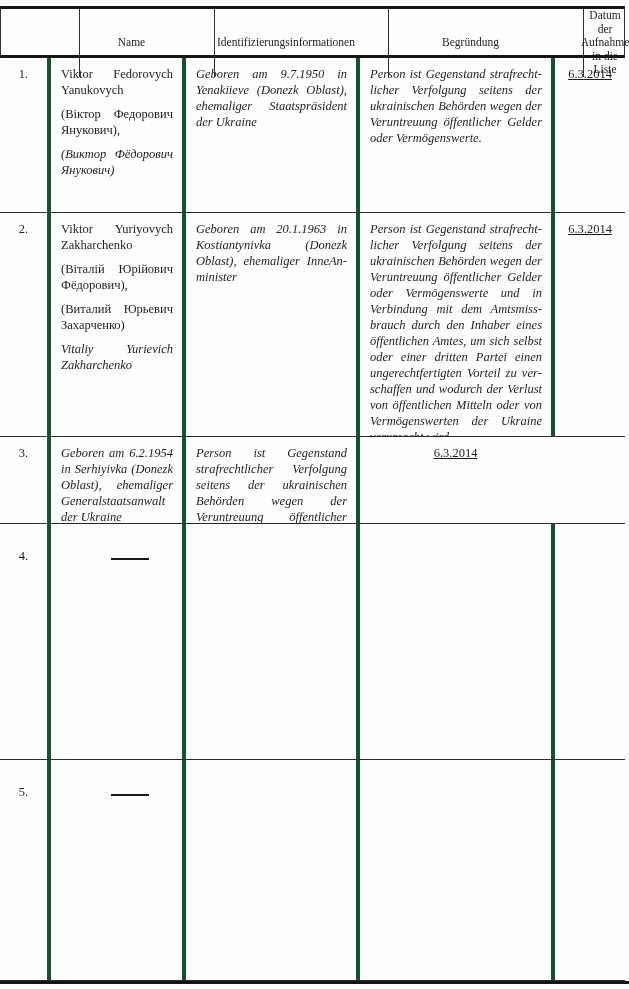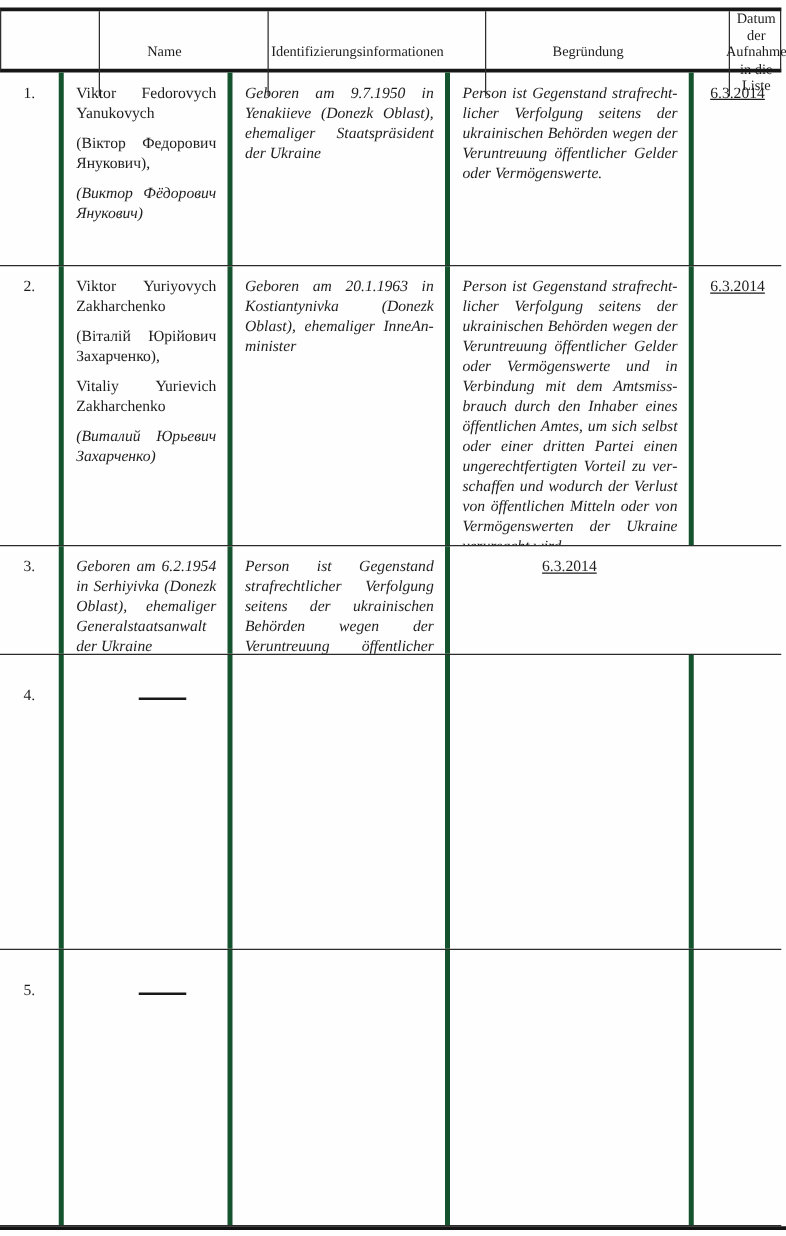--- a/index.html
+++ b/index.html
@@ -76,23 +76,23 @@
       <div class="c">
         <p class="p">Person ist Gegenstand strafrecht­licher Verfolgung seitens der ukrainischen Behörden wegen der Veruntreuung öffentlicher Gelder oder Vermögenswerte.</p>
       </div>
       <div class="c date">6.3.2014</div>
     </div>
 
     <div class="row body r2">
       <div class="c num">2.</div>
       <div class="c">
         <p class="p">Viktor Yuriyovych Zakharchenko</p>
-        <p class="p">(Віталій Юрійович Захарченко),</p>
+        <p class="p">(Віталій Юрійович Фёдорович),</p>
+        <p class="p">(Виталий Юрьевич Захарченко)</p>
         <p class="p">Vitaliy Yurievich Zakharchenko</p>
-        <p class="p">(Виталий Юрьевич Захарченко)</p>
       </div>
       <div class="c">
         <p class="p">Geboren am 20.1.1963 in Kostiantynivka (Donezk Oblast), ehemaliger InneAn-minister</p>
       </div>
       <div class="c">
         <p class="p">Person ist Gegenstand strafrecht­licher Verfolgung seitens der ukrainischen Behörden wegen der Veruntreuung öffentlicher Gelder oder Vermögenswerte und in Verbindung mit dem Amtsmiss­brauch durch den Inhaber eines öffentlichen Amtes, um sich selbst oder einer dritten Partei einen ungerechtfertigten Vorteil zu ver­schaffen und wodurch der Verlust von öffentlichen Mitteln oder von Vermögenswerten der Ukraine verursacht wird.</p>
       </div>
       <div class="c date">6.3.2014</div>
     </div>
 

